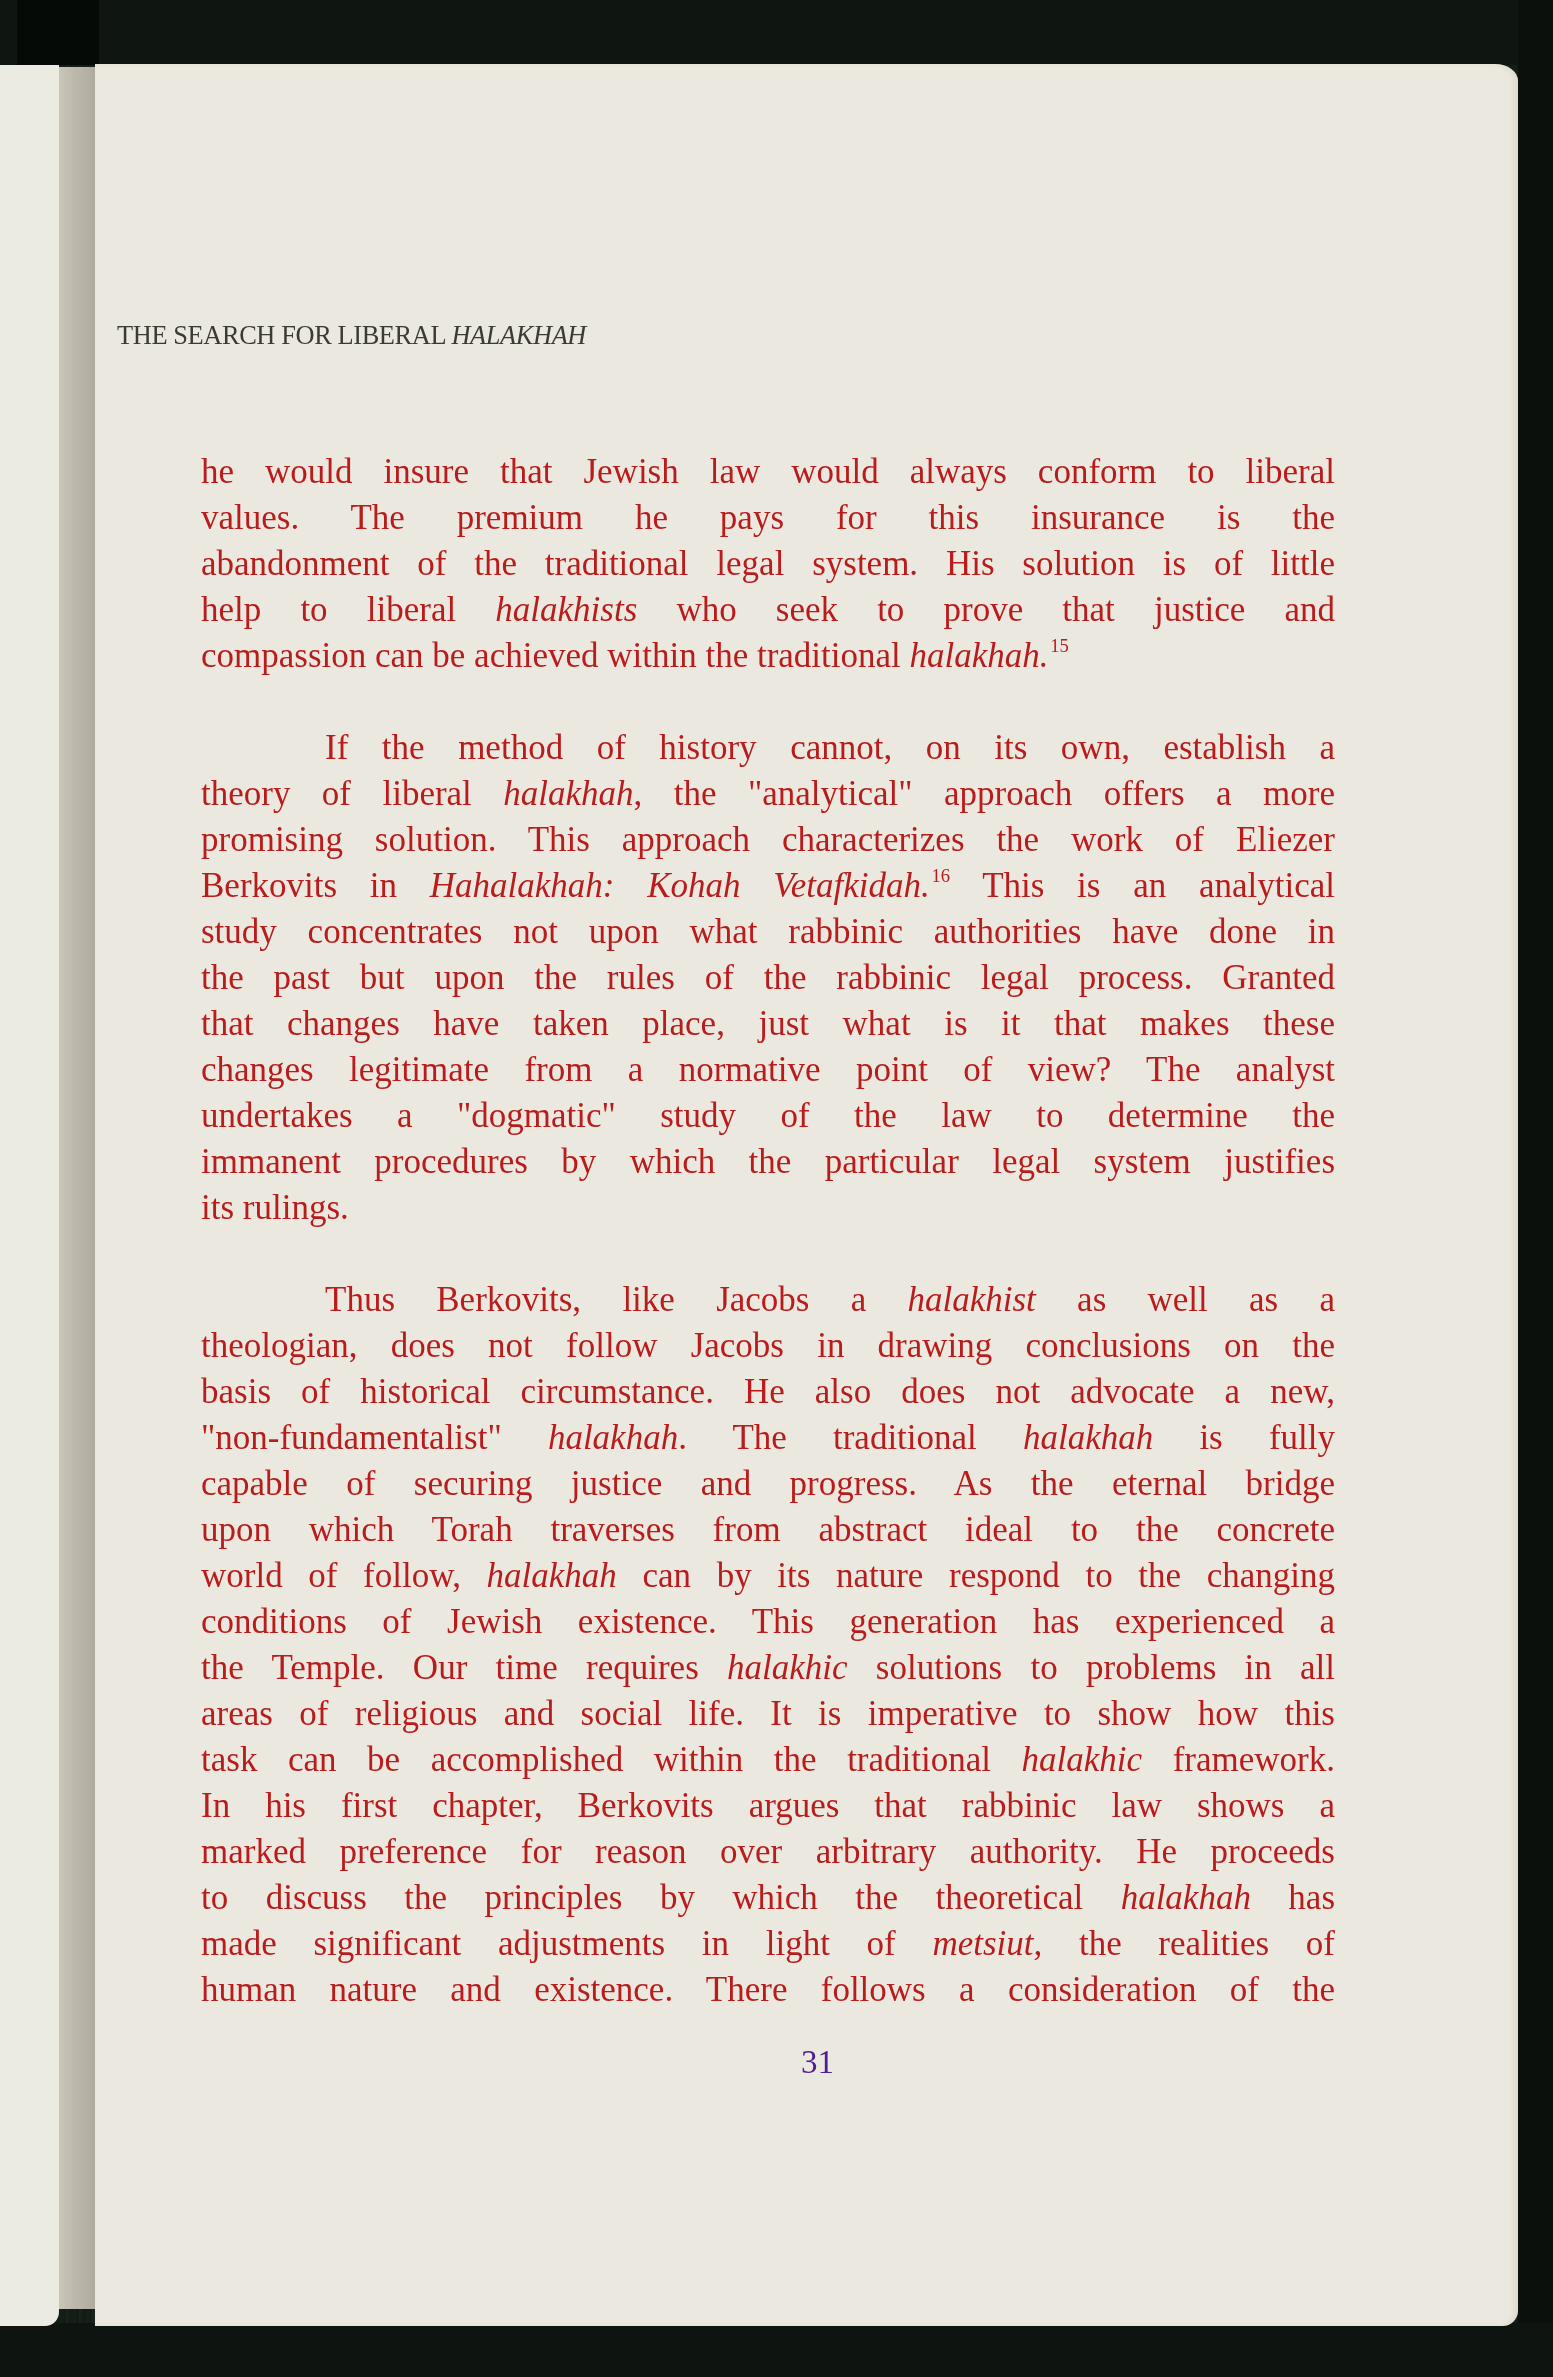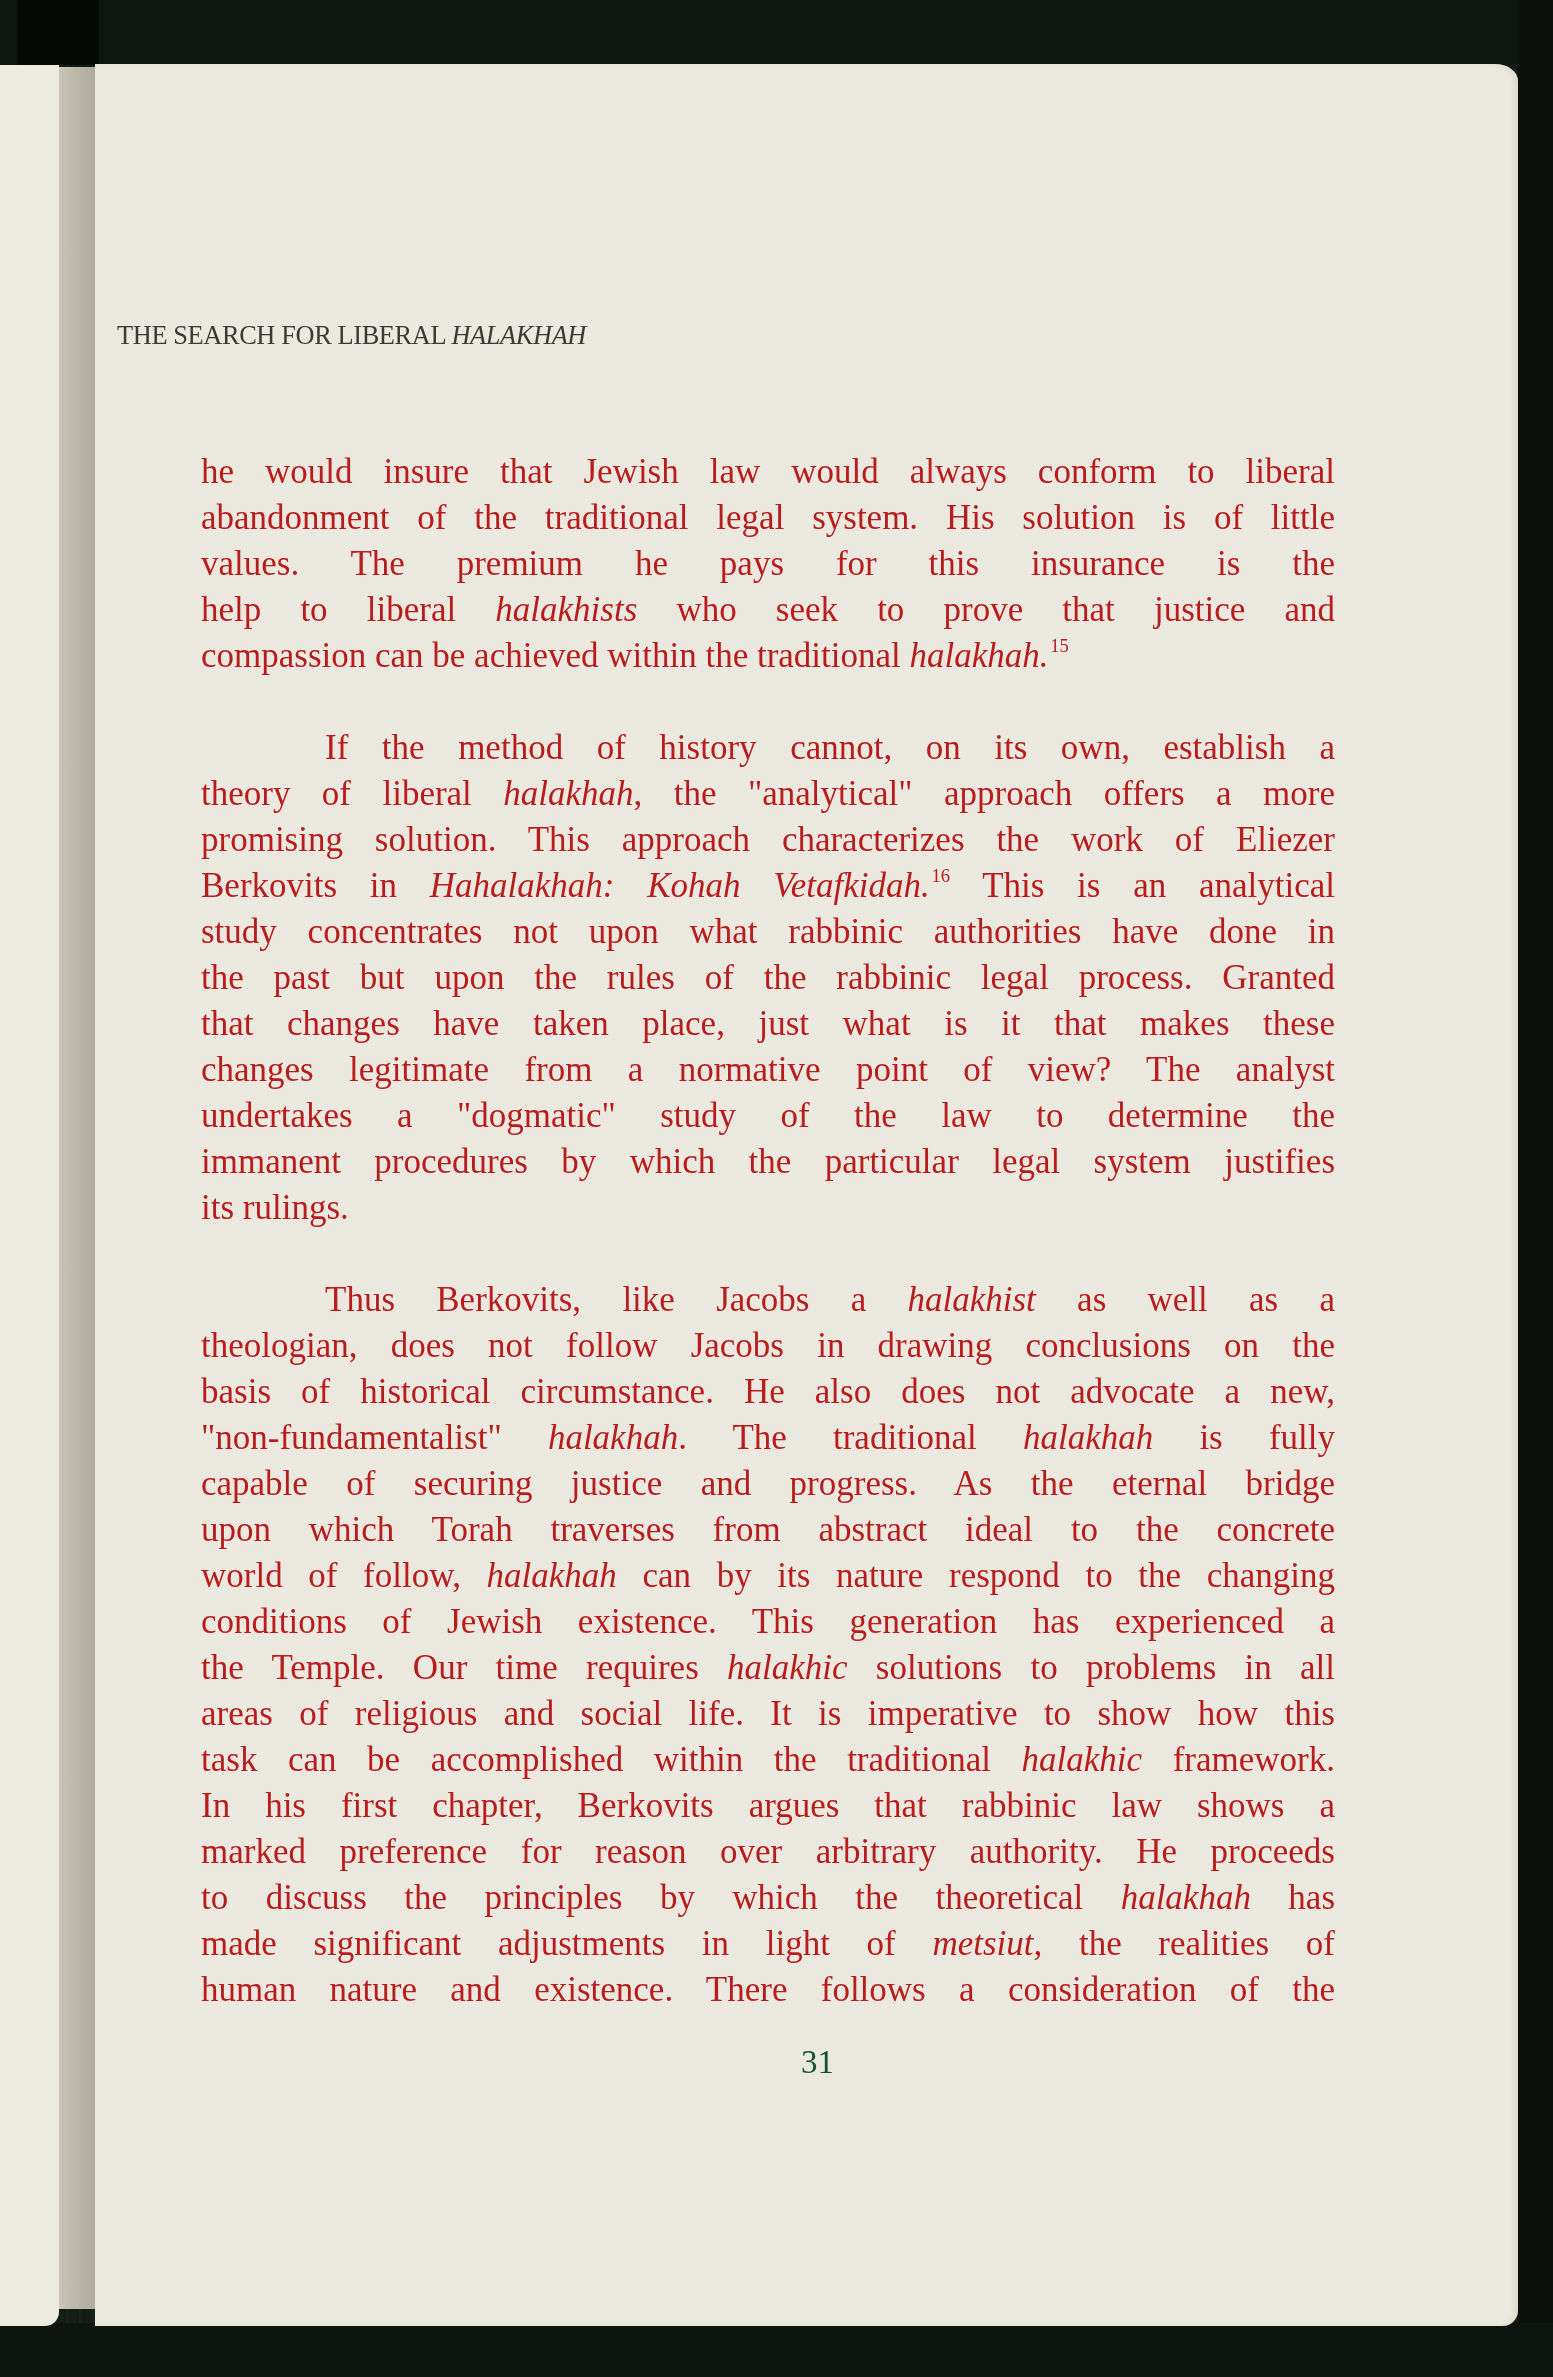--- a/index.html
+++ b/index.html
@@ -112,21 +112,21 @@
       vertical-align: 15.5px;
       margin-left: 1.6px;
     }
     .folio {
       position: absolute;
       left: 0;
       width: 100%;
       top: 1980px;
       text-align: center;
       font-size: 33px;
-      color: #14532d;
+      color: #4c1d95;
       padding-left: 22px;
       box-sizing: border-box;
     }
     .scan-bg-bottom {
       position: absolute;
       left: 0;
       top: 2323px;
       width: 1554px;
       height: 54px;
       background: #0e1510;
@@ -151,22 +151,22 @@
 <div class="gutter-shadow"></div>
 
 <div class="page">
   <div class="running-head">
     <span>THE SEARCH FOR LIBERAL </span><em>HALAKHAH</em>
   </div>
 
   <div class="text-block" id="text-block">
       <p class="para">
         <span class="line"><span>he would insure that Jewish law would always conform to liberal</span></span>
+        <span class="line"><span>values.  The premium he pays for this insurance is the</span></span>
         <span class="line"><span>abandonment of the traditional legal system.  His solution is of little</span></span>
-        <span class="line"><span>values.  The premium he pays for this insurance is the</span></span>
         <span class="line"><span>help to liberal </span><i>halakhists</i><span> who seek to prove that justice and</span></span>
         <span class="line last"><span>compassion can be achieved within the traditional </span><i>halakhah.</i><sup class="fn">15</sup></span>
       </p>
       <p class="para">
         <span class="line indent-line"><span>If the method of history cannot, on its own, establish a</span></span>
         <span class="line"><span>theory of liberal </span><i>halakhah</i><span>, the "analytical" approach offers a more</span></span>
         <span class="line"><span>promising solution.  This approach characterizes the work of Eliezer</span></span>
         <span class="line"><span>Berkovits in </span><i>Hahalakhah: Kohah Vetafkidah.</i><sup class="fn">16</sup><span>  This is an analytical</span></span>
         <span class="line"><span>study concentrates not upon what rabbinic authorities have done in</span></span>
         <span class="line"><span>the past but upon the rules of the rabbinic legal process.  Granted</span></span>

